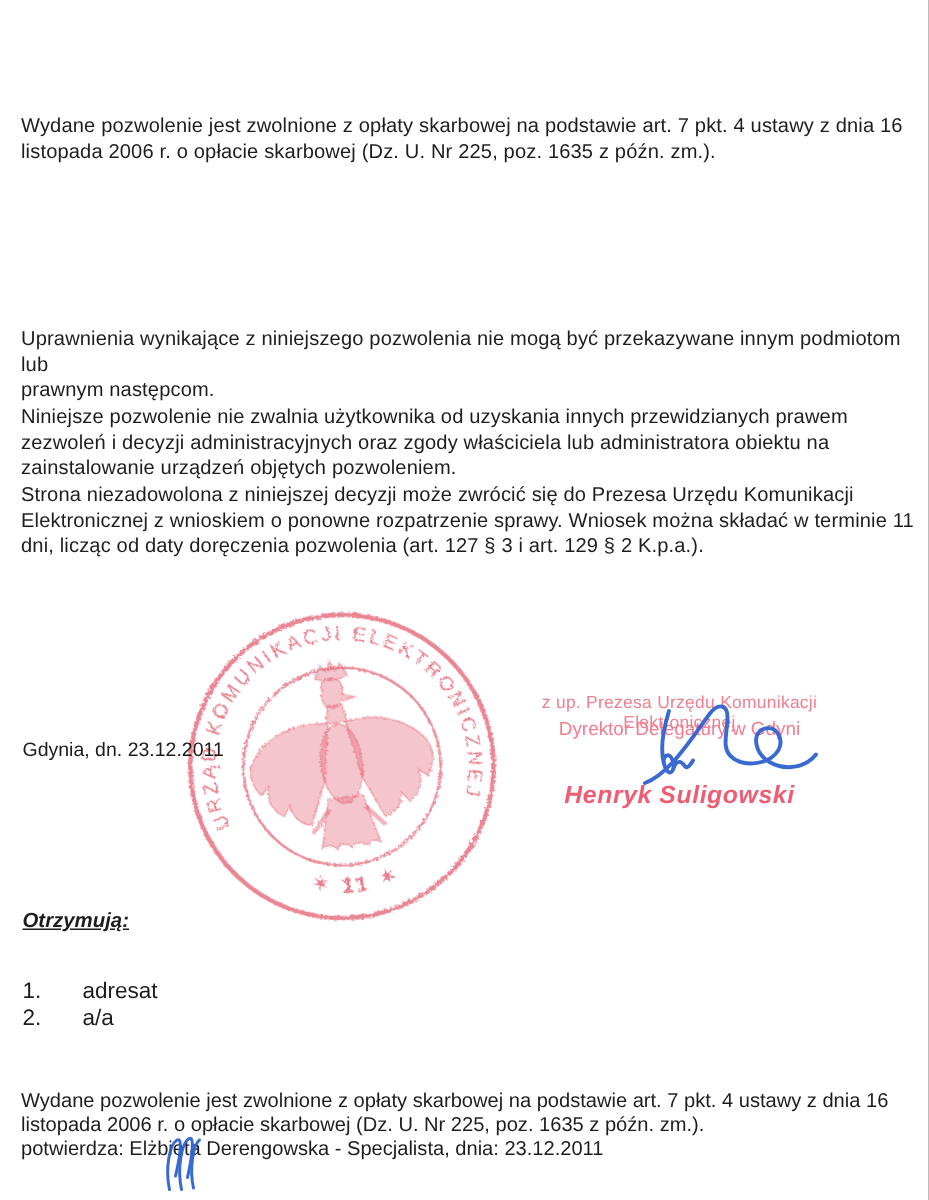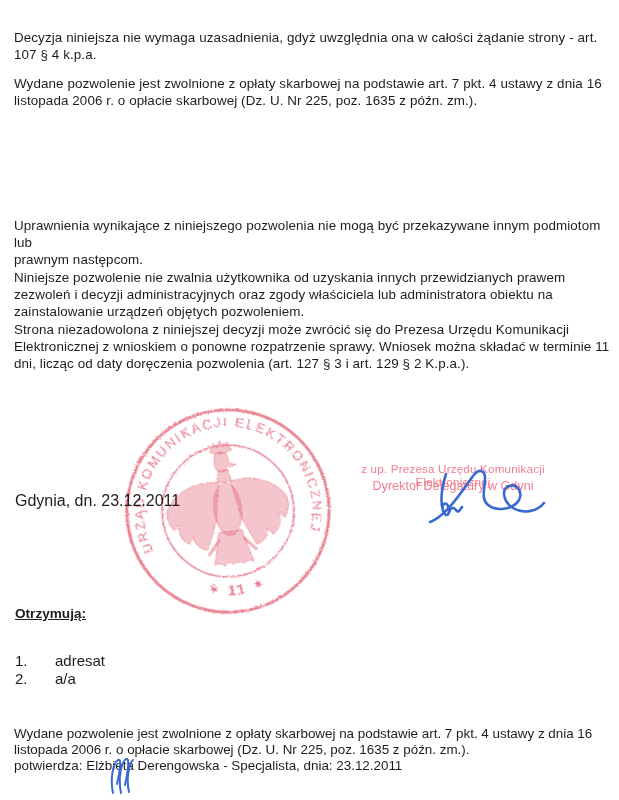--- a/index.html
+++ b/index.html
@@ -25,21 +25,21 @@
     left:14px;
     width:596px;
     font-size:13.4px;
     line-height:17.2px;
     white-space:pre-line;
     letter-spacing:0.1px;
   }
   .date-line{
     position:absolute;
     left:15px;top:492px;
-    font-size:16px;
+    font-size:13px;
   }
   .stamp-wrap{
     position:absolute;
     left:120px;top:403px;
     width:216px;height:216px;
     transform:rotate(-7deg);
     mix-blend-mode:multiply;
     opacity:.92;
   }
   .stamp-wrap svg{display:block;}
@@ -58,21 +58,21 @@
     color:var(--red-name);letter-spacing:0.4px;
   }
   .pen-signature{
     position:absolute;left:410px;top:452px;width:145px;height:85px;
   }
   .pen-paraph{
     position:absolute;left:105px;top:751px;width:34px;height:45px;
   }
   .recipients-heading{
     position:absolute;left:15px;top:606px;
-    font-size:13.6px;font-weight:700;text-decoration:underline;
+    font-size:13.6px;font-weight:700;text-decoration:underline;font-style:italic;
   }
   .recipient-row{
     position:absolute;left:15px;
     font-size:15px;
   }
   .recipient-row .num{display:inline-block;width:40px;}
   .footer-lines{
     position:absolute;left:14px;top:726px;width:600px;
     font-size:13.4px;line-height:16.3px;white-space:pre-line;
   }
@@ -80,22 +80,20 @@
     position:absolute;left:14px;top:758px;width:600px;
     font-size:13.4px;
   }
   svg text{font-family:"Liberation Sans","DejaVu Sans",sans-serif;}
 </style>
 </head>
 <body>
 
 <div class="page">
 
-  <div class="para" style="top:29px">Decyzja niniejsza nie wymaga uzasadnienia, gdyż uwzględnia ona w całości żądanie strony - art.
-107 § 4 k.p.a.</div>
   <div class="para" style="top:75px">Wydane pozwolenie jest zwolnione z opłaty skarbowej na podstawie art. 7 pkt. 4 ustawy z dnia 16
 listopada 2006 r. o opłacie skarbowej (Dz. U. Nr 225, poz. 1635 z późn. zm.).</div>
   <div class="para" style="top:217px">Uprawnienia wynikające z niniejszego pozwolenia nie mogą być przekazywane innym podmiotom lub
 prawnym następcom.
 Niniejsze pozwolenie nie zwalnia użytkownika od uzyskania innych przewidzianych prawem
 zezwoleń i decyzji administracyjnych oraz zgody właściciela lub administratora obiektu na
 zainstalowanie urządzeń objętych pozwoleniem.</div>
   <div class="para" style="top:321px">Strona niezadowolona z niniejszej decyzji może zwrócić się do Prezesa Urzędu Komunikacji
 Elektronicznej z wnioskiem o ponowne rozpatrzenie sprawy. Wniosek można składać w terminie 11
 dni, licząc od daty doręczenia pozwolenia (art. 127 § 3 i art. 129 § 2 K.p.a.).</div>
@@ -131,20 +129,21 @@
           <ellipse cx="110" cy="108" rx="14" ry="27"></ellipse>
           <path d="M98,131 h24 l8,33 q-5,-4 -10,1 q-5,-5 -10,0 q-5,-5 -10,0 q-5,-5 -10,-1 z"></path>
           <path d="M98,138 l-13,15 m37,-15 l13,15" fill="none" stroke-width="3"></path>
         </g>
       </g>
     </svg>
   </div>
 
   <div class="sig-auth">z up. Prezesa Urzędu Komunikacji Elektronicznej</div>
   <div class="sig-title">Dyrektor Delegatury w Gdyni</div>
+  <div class="sig-name">Henryk Suligowski</div>
 
   <svg class="pen-signature" viewBox="0 0 145 85">
     <g fill="none" style="stroke:var(--pen-blue)" stroke-width="2.6" stroke-linecap="round" stroke-linejoin="round" opacity="0.95">
       <path d="M36,22 C31,38 30,52 34,61 C37,66 41,61 38,54 C36,49 31,52 33,58"></path>
       <path d="M39,60 q3,-7 7,-2 q2,4 6,-3"></path>
       <path d="M20,70 C37,64 54,36 63,24 C69,16 75,18 75,26 C75,36 71,46 77,52 C85,60 103,58 109,48 C113,40 107,31 99,34 C91,37 93,50 103,56 C113,62 127,60 134,51"></path>
     </g>
   </svg>
 
   <div class="recipients-heading">Otrzymują:</div>

